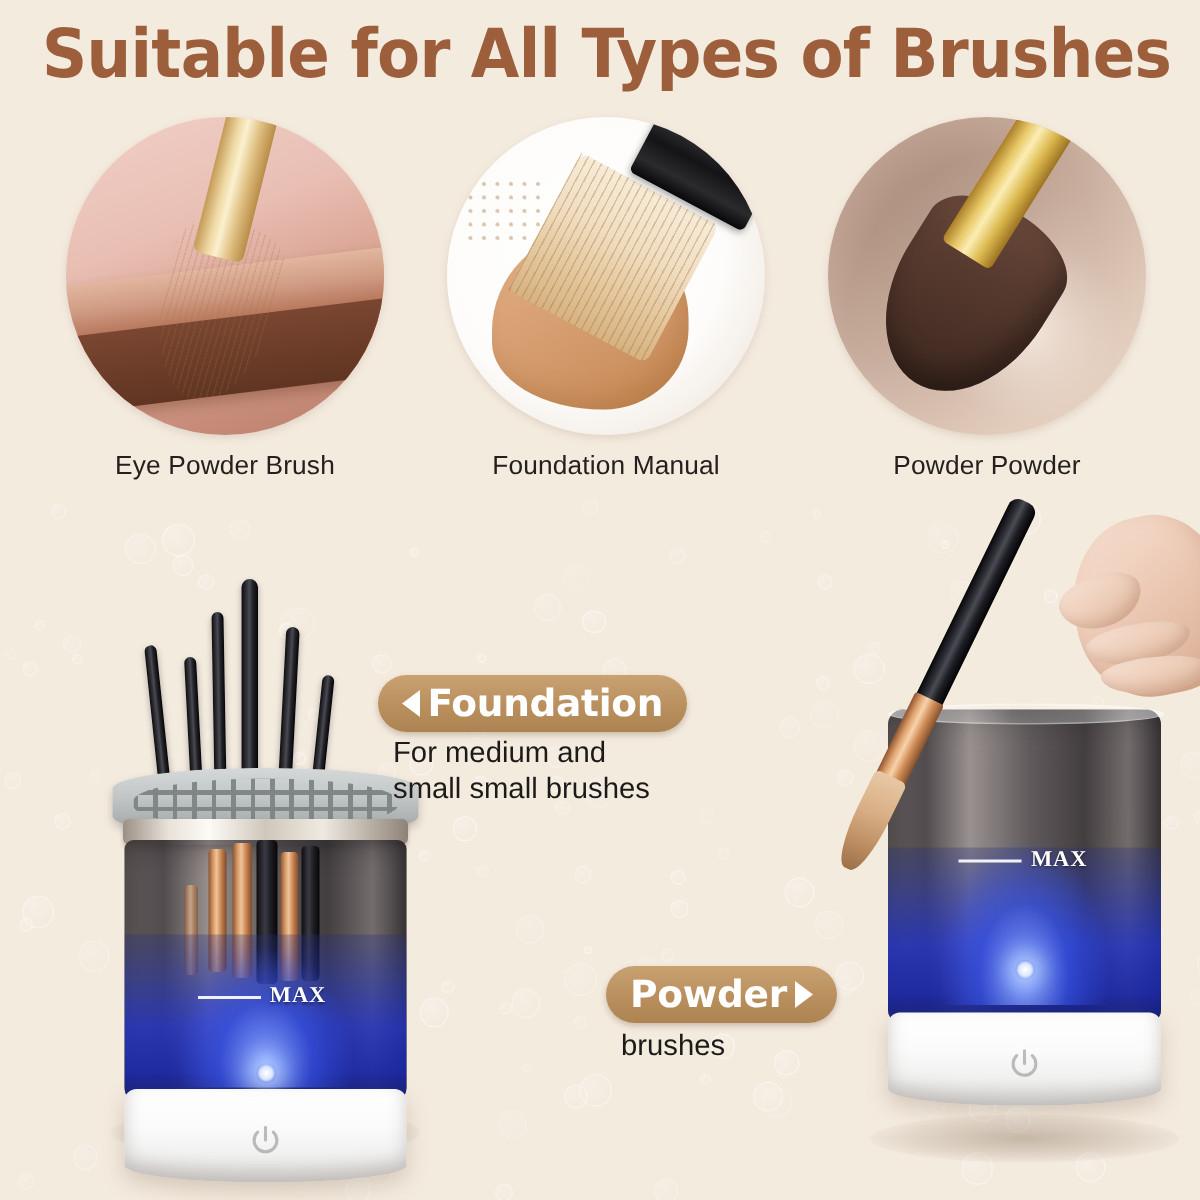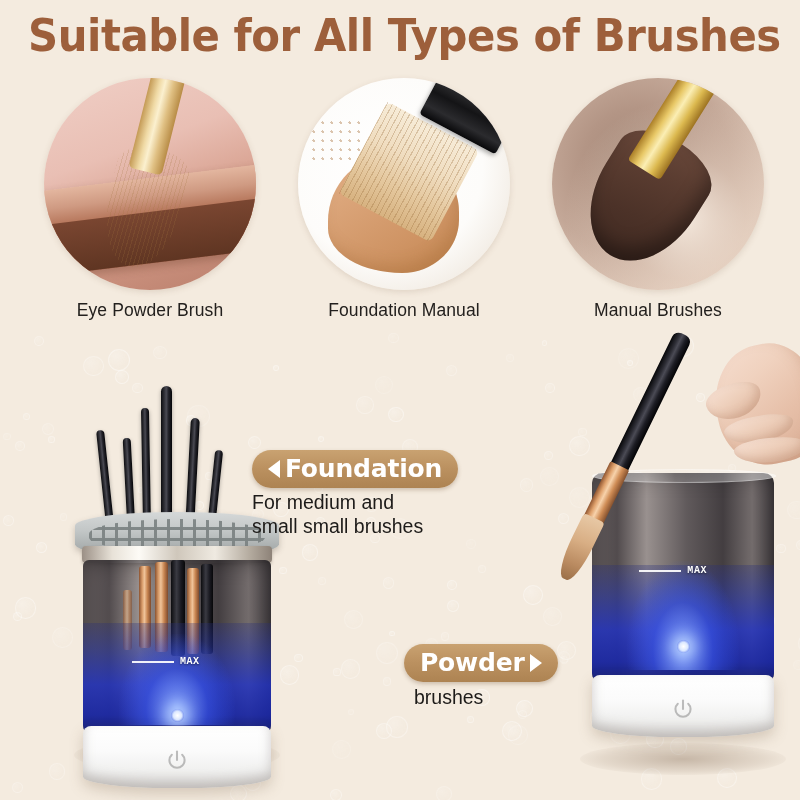--- a/index.html
+++ b/index.html
@@ -113,22 +113,22 @@
       background:linear-gradient(180deg,
         rgba(40,46,120,.30) 0%, rgba(38,52,168,.55) 26%,
         rgba(30,48,200,.78) 55%, rgba(24,38,170,.88) 82%, rgba(18,28,120,.9) 100%);}
   .waterglow{position:absolute;left:50%;bottom:6%;width:62%;height:52%;margin-left:-31%;
       background:radial-gradient(ellipse at 50% 82%,rgba(140,170,255,.95) 0%,rgba(60,90,240,.55) 38%,rgba(30,50,200,0) 72%);}
   .led{position:absolute;left:50%;width:13px;height:13px;margin-left:-6px;border-radius:50%;
       background:radial-gradient(circle,#ffffff 0%,#dce8ff 45%,rgba(150,180,255,0) 75%);
       box-shadow:0 0 14px 5px rgba(190,215,255,.85);}
   .maxrow{position:absolute;left:26%;display:flex;align-items:center;gap:6px;}
   .maxline{width:42px;height:2px;background:rgba(255,255,255,.92);}
-  .maxtxt{font-size:10px;color:#ffffff;letter-spacing:.6px;font-weight:bold;
-      font-family:Liberation Mono, monospace;text-shadow:0 1px 2px rgba(0,0,0,.5);}
+  .maxtxt{font-size:15px;color:#ffffff;letter-spacing:.6px;font-weight:bold;
+      font-family:Liberation Serif, serif;text-shadow:0 1px 2px rgba(0,0,0,.5);}
   .base{position:absolute;left:0;width:100%;border-radius:8px 8px 46% 46%/8px 8px 18% 18%;
       background:linear-gradient(180deg,#ffffff 0%,#fbfbfb 40%,#f0f0ef 72%,#dedcda 100%);
       box-shadow:inset 0 -6px 12px rgba(150,145,140,.45),0 6px 14px rgba(120,95,70,.25);}
   .pwr{position:absolute;left:50%;margin-left:-13px;width:26px;height:26px;opacity:.65;}
   .pwr svg{width:100%;height:100%;display:block;}
   .shadow{position:absolute;border-radius:50%;
       background:radial-gradient(ellipse,rgba(110,82,58,.34) 0%,rgba(110,82,58,.12) 55%,rgba(110,82,58,0) 78%);}
 
   
   .lid{position:absolute;left:0;width:100%;border-radius:50%/30%;
@@ -210,21 +210,21 @@
       <div class="cap">Foundation Manual</div>
     </div>
 
     <div class="cell c2">
       <div class="circ">
         <div class="c3bg"></div>
         <div class="c3shim"></div>
         <div class="c3br"></div>
         <div class="c3ferA"></div>
       </div>
-      <div class="cap">Manual Brushes</div>
+      <div class="cap">Powder Powder</div>
     </div>
 
   </div>
 
   <div class="lower">
 
     <div class="bubbles" id="bubbleLayer">
         <div class="bub" style="width: 15.5634px; height: 15.5634px; left: 646.247px; top: 400.603px; opacity: 0.7;"></div>
         <div class="bub" style="width: 4.02977px; height: 4.02977px; left: 147.148px; top: 332.773px; opacity: 0.49;"></div>
         <div class="bub" style="width: 9.9093px; height: 9.9093px; left: 446.733px; top: 270.437px; opacity: 0.63;"></div>
@@ -422,21 +422,21 @@
             <path d="M7.2 6.2 A 7 7 0 1 0 16.8 6.2"></path>
           </svg>
         </div>
       </div>
     </div>
 
     <div class="badge" style="left:252px;top:120px;">
       <i class="tri left"></i>
       <span class="btxt">Foundation</span>
     </div>
-    <div class="subtxt" style="left:252px;top:160px;width:230px;">
+    <div class="subtxt" style="left:262px;top:160px;width:230px;">
       <div>For medium and</div>
       <div>small small brushes</div>
     </div>
 
     <div class="badge" style="left:404px;top:314px;">
       <span class="btxt">Powder</span>
       <i class="tri right"></i>
     </div>
     <div class="subtxt" style="left:414px;top:355px;width:210px;">
       <div>brushes</div>

